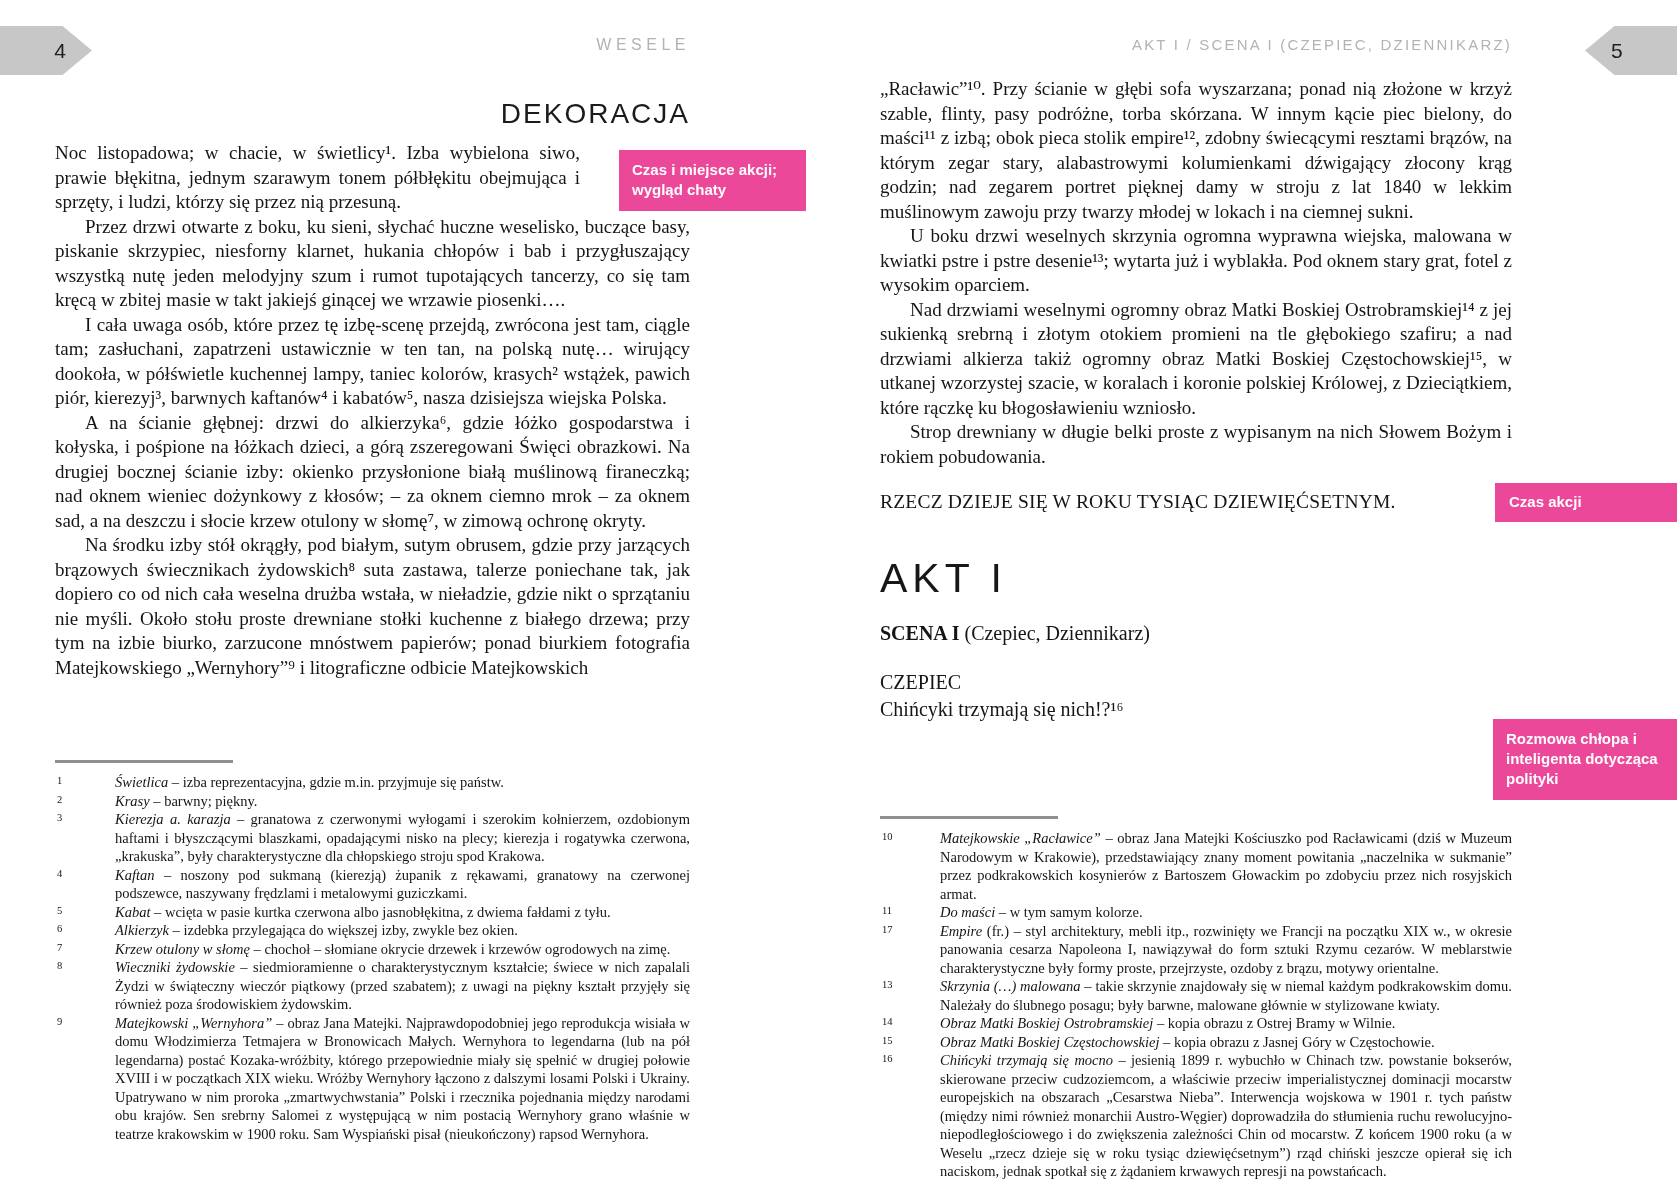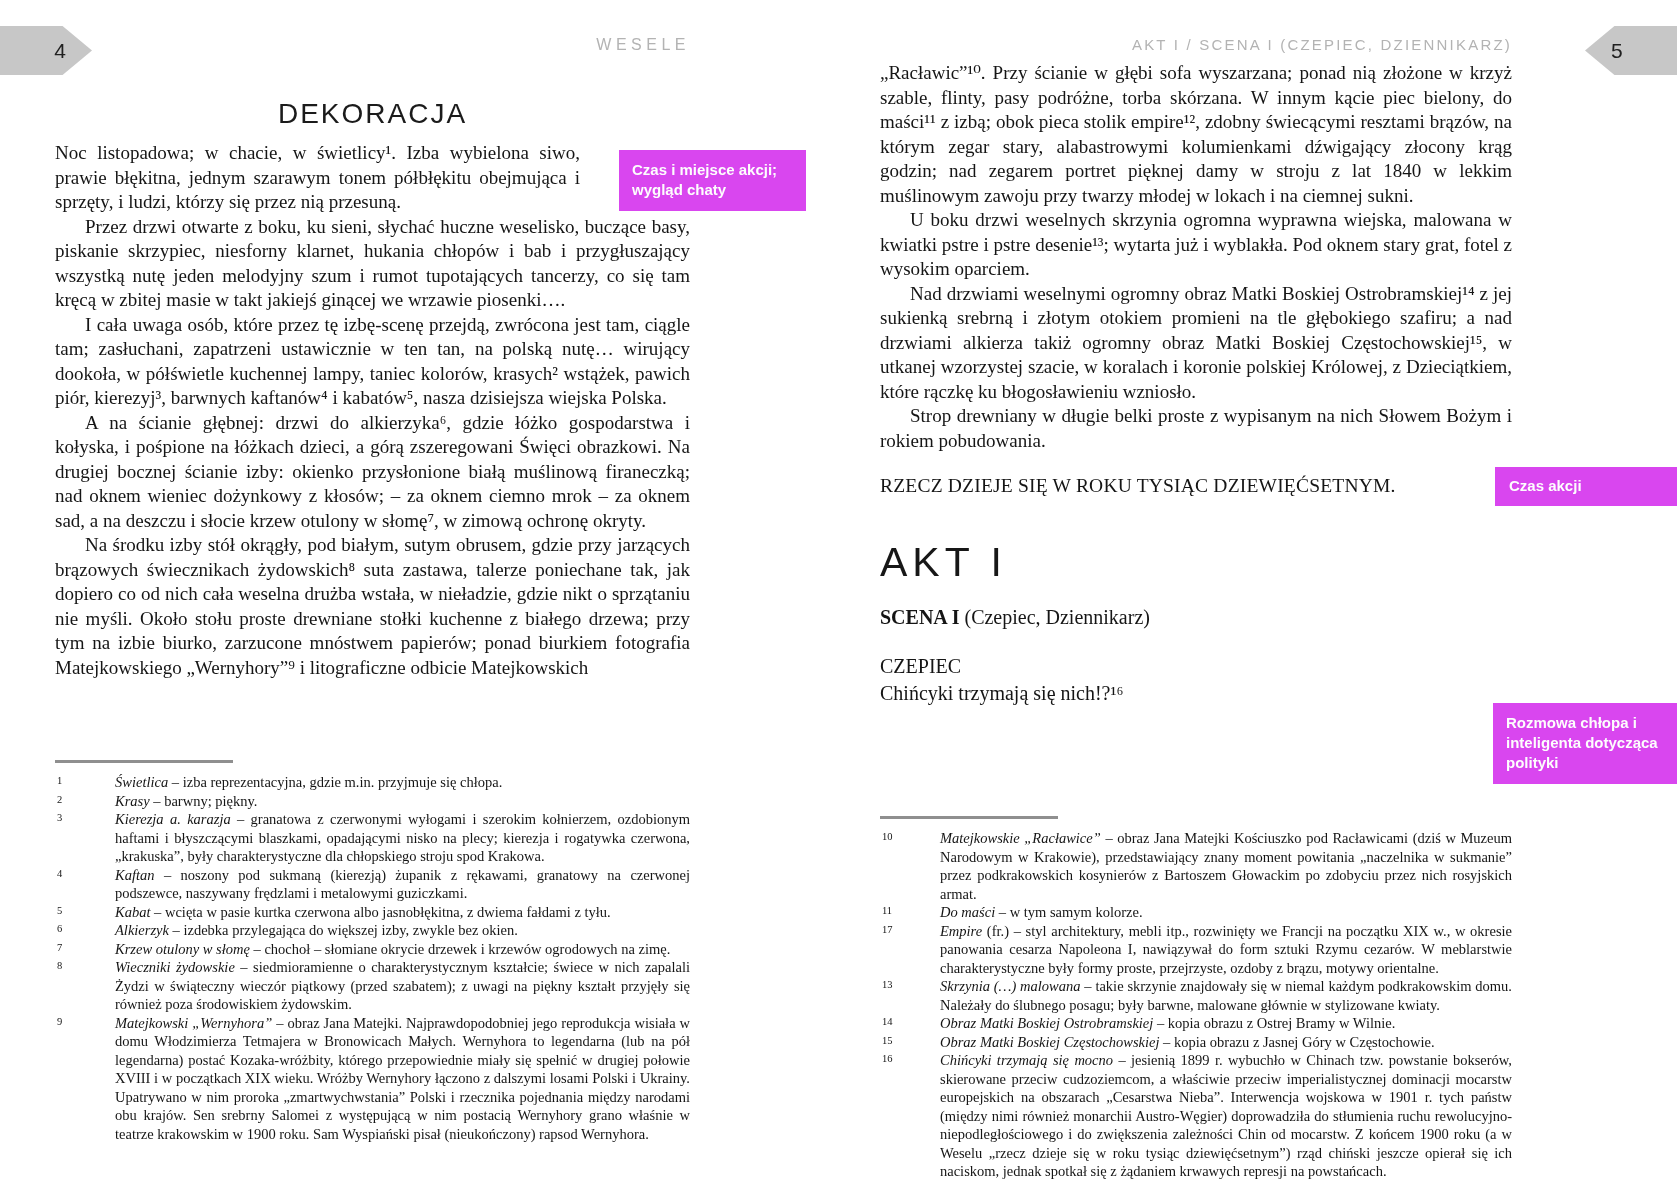--- a/index.html
+++ b/index.html
@@ -31,33 +31,33 @@
 
   .runhead {
     margin-top:36px; text-align:right;
     font-family:"Liberation Sans","DejaVu Sans",sans-serif;
     font-weight:400; color:#b3b3b3;
   }
   #page-left  .runhead { font-size:16px; letter-spacing:4.5px; }
   #page-right .runhead { font-size:15px; letter-spacing:2.2px; }
 
   .sectitle {
-    margin-top:44px; text-align:center;
+    margin-top:44px; text-align:right;
     font-family:"Liberation Sans","DejaVu Sans",sans-serif;
     font-weight:400; font-size:28px; letter-spacing:2px; color:#1b1b1b;
   }
 
   .bodyp { font-size:19px; line-height:24.5px; text-align:justify; }
   .bodyp.indent { text-indent:30px; }
   .p-first { width:525px; margin-top:11px; }
-  #page-right .p-first { width:632px; margin-top:8px; }
+  #page-right .p-first { width:632px; margin-top:24px; }
 
   
   .notebox {
-    position:absolute; background:#d946ef; color:#fdfdfd;
+    position:absolute; background:#ec4899; color:#fdfdfd;
     font-family:"Liberation Sans","DejaVu Sans",sans-serif;
     font-weight:700; font-size:15px; line-height:20px;
     padding:10px 13px 11px;
   }
   #box-setting { left:619px; top:150px; width:187px; }
 
   .time-row { position:relative; margin-top:22px; }
   .rzecz { font-size:19.5px; letter-spacing:0.2px; }
   #box-time { left:615px; top:-8px; width:182px; padding:9px 14px 10px; }
 
@@ -99,21 +99,21 @@
     <p class="bodyp indent">Przez drzwi otwarte z boku, ku sieni, słychać huczne weselisko, buczące basy, piskanie skrzypiec, niesforny klarnet, hukania chłopów i bab i przygłuszający wszystką nutę jeden melodyjny szum i rumot tupotających tancerzy, co się tam kręcą w zbitej masie w takt jakiejś ginącej we wrzawie piosenki….</p>
     <p class="bodyp indent">I cała uwaga osób, które przez tę izbę-scenę przejdą, zwrócona jest tam, ciągle tam; zasłuchani, zapatrzeni ustawicznie w ten tan, na polską nutę… wirujący dookoła, w półświetle kuchennej lampy, taniec kolorów, krasych² wstążek, pawich piór, kierezyj³, barwnych kaftanów⁴ i kabatów⁵, nasza dzisiejsza wiejska Polska.</p>
     <p class="bodyp indent">A na ścianie głębnej: drzwi do alkierzyka⁶, gdzie łóżko gospodarstwa i kołyska, i pośpione na łóżkach dzieci, a górą zszeregowani Święci obrazkowi. Na drugiej bocznej ścianie izby: okienko przysłonione białą muślinową firaneczką; nad oknem wieniec dożynkowy z kłosów; – za oknem ciemno mrok – za oknem sad, a na deszczu i słocie krzew otulony w słomę⁷, w zimową ochronę okryty.</p>
     <p class="bodyp indent">Na środku izby stół okrągły, pod białym, sutym obrusem, gdzie przy jarzących brązowych świecznikach żydowskich⁸ suta zastawa, talerze poniechane tak, jak dopiero co od nich cała weselna drużba wstała, w nieładzie, gdzie nikt o sprzątaniu nie myśli. Około stołu proste drewniane stołki kuchenne z białego drzewa; przy tym na izbie biurko, zarzucone mnóstwem papierów; ponad biurkiem fotografia Matejkowskiego „Wernyhory”⁹ i litograficzne odbicie Matejkowskich</p>
   </div>
 
   <div class="notebox" id="box-setting">Czas i miejsce akcji; wygląd chaty</div>
 
   <div class="fnblock">
     <div class="fnrule"></div>
-    <div class="fn"><span class="fn-num">1</span><span class="fn-term">Świetlica</span> <span>– izba reprezentacyjna, gdzie m.in. przyjmuje się chłopa.</span></div>
+    <div class="fn"><span class="fn-num">1</span><span class="fn-term">Świetlica</span> <span>– izba reprezentacyjna, gdzie m.in. przyjmuje się państw.</span></div>
     <div class="fn"><span class="fn-num">2</span><span class="fn-term">Krasy</span> <span>– barwny; piękny.</span></div>
     <div class="fn"><span class="fn-num">3</span><span class="fn-term">Kierezja a. karazja</span> <span>– granatowa z czerwonymi wyłogami i szerokim kołnierzem, ozdobionym haftami i błyszczącymi blaszkami, opadającymi nisko na plecy; kierezja i rogatywka czerwona, „krakuska”, były charakterystyczne dla chłopskiego stroju spod Krakowa.</span></div>
     <div class="fn"><span class="fn-num">4</span><span class="fn-term">Kaftan</span> <span>– noszony pod sukmaną (kierezją) żupanik z rękawami, granatowy na czerwonej podszewce, naszywany frędzlami i metalowymi guziczkami.</span></div>
     <div class="fn"><span class="fn-num">5</span><span class="fn-term">Kabat</span> <span>– wcięta w pasie kurtka czerwona albo jasnobłękitna, z dwiema fałdami z tyłu.</span></div>
     <div class="fn"><span class="fn-num">6</span><span class="fn-term">Alkierzyk</span> <span>– izdebka przylegająca do większej izby, zwykle bez okien.</span></div>
     <div class="fn"><span class="fn-num">7</span><span class="fn-term">Krzew otulony w słomę</span> <span>– chochoł – słomiane okrycie drzewek i krzewów ogrodowych na zimę.</span></div>
     <div class="fn"><span class="fn-num">8</span><span class="fn-term">Wieczniki żydowskie</span> <span>– siedmioramienne o charakterystycznym kształcie; świece w nich zapalali Żydzi w świąteczny wieczór piątkowy (przed szabatem); z uwagi na piękny kształt przyjęły się również poza środowiskiem żydowskim.</span></div>
     <div class="fn"><span class="fn-num">9</span><span class="fn-term">Matejkowski „Wernyhora”</span> <span>– obraz Jana Matejki. Najprawdopodobniej jego reprodukcja wisiała w domu Włodzimierza Tetmajera w Bronowicach Małych. Wernyhora to legendarna (lub na pół legendarna) postać Kozaka-wróżbity, którego przepowiednie miały się spełnić w drugiej połowie XVIII i w początkach XIX wieku. Wróżby Wernyhory łączono z dalszymi losami Polski i Ukrainy. Upatrywano w nim proroka „zmartwychwstania” Polski i rzecznika pojednania między narodami obu krajów. Sen srebrny Salomei z występującą w nim postacią Wernyhory grano właśnie w teatrze krakowskim w 1900 roku. Sam Wyspiański pisał (nieukończony) rapsod Wernyhora.</span></div>
   </div>
 </div>

